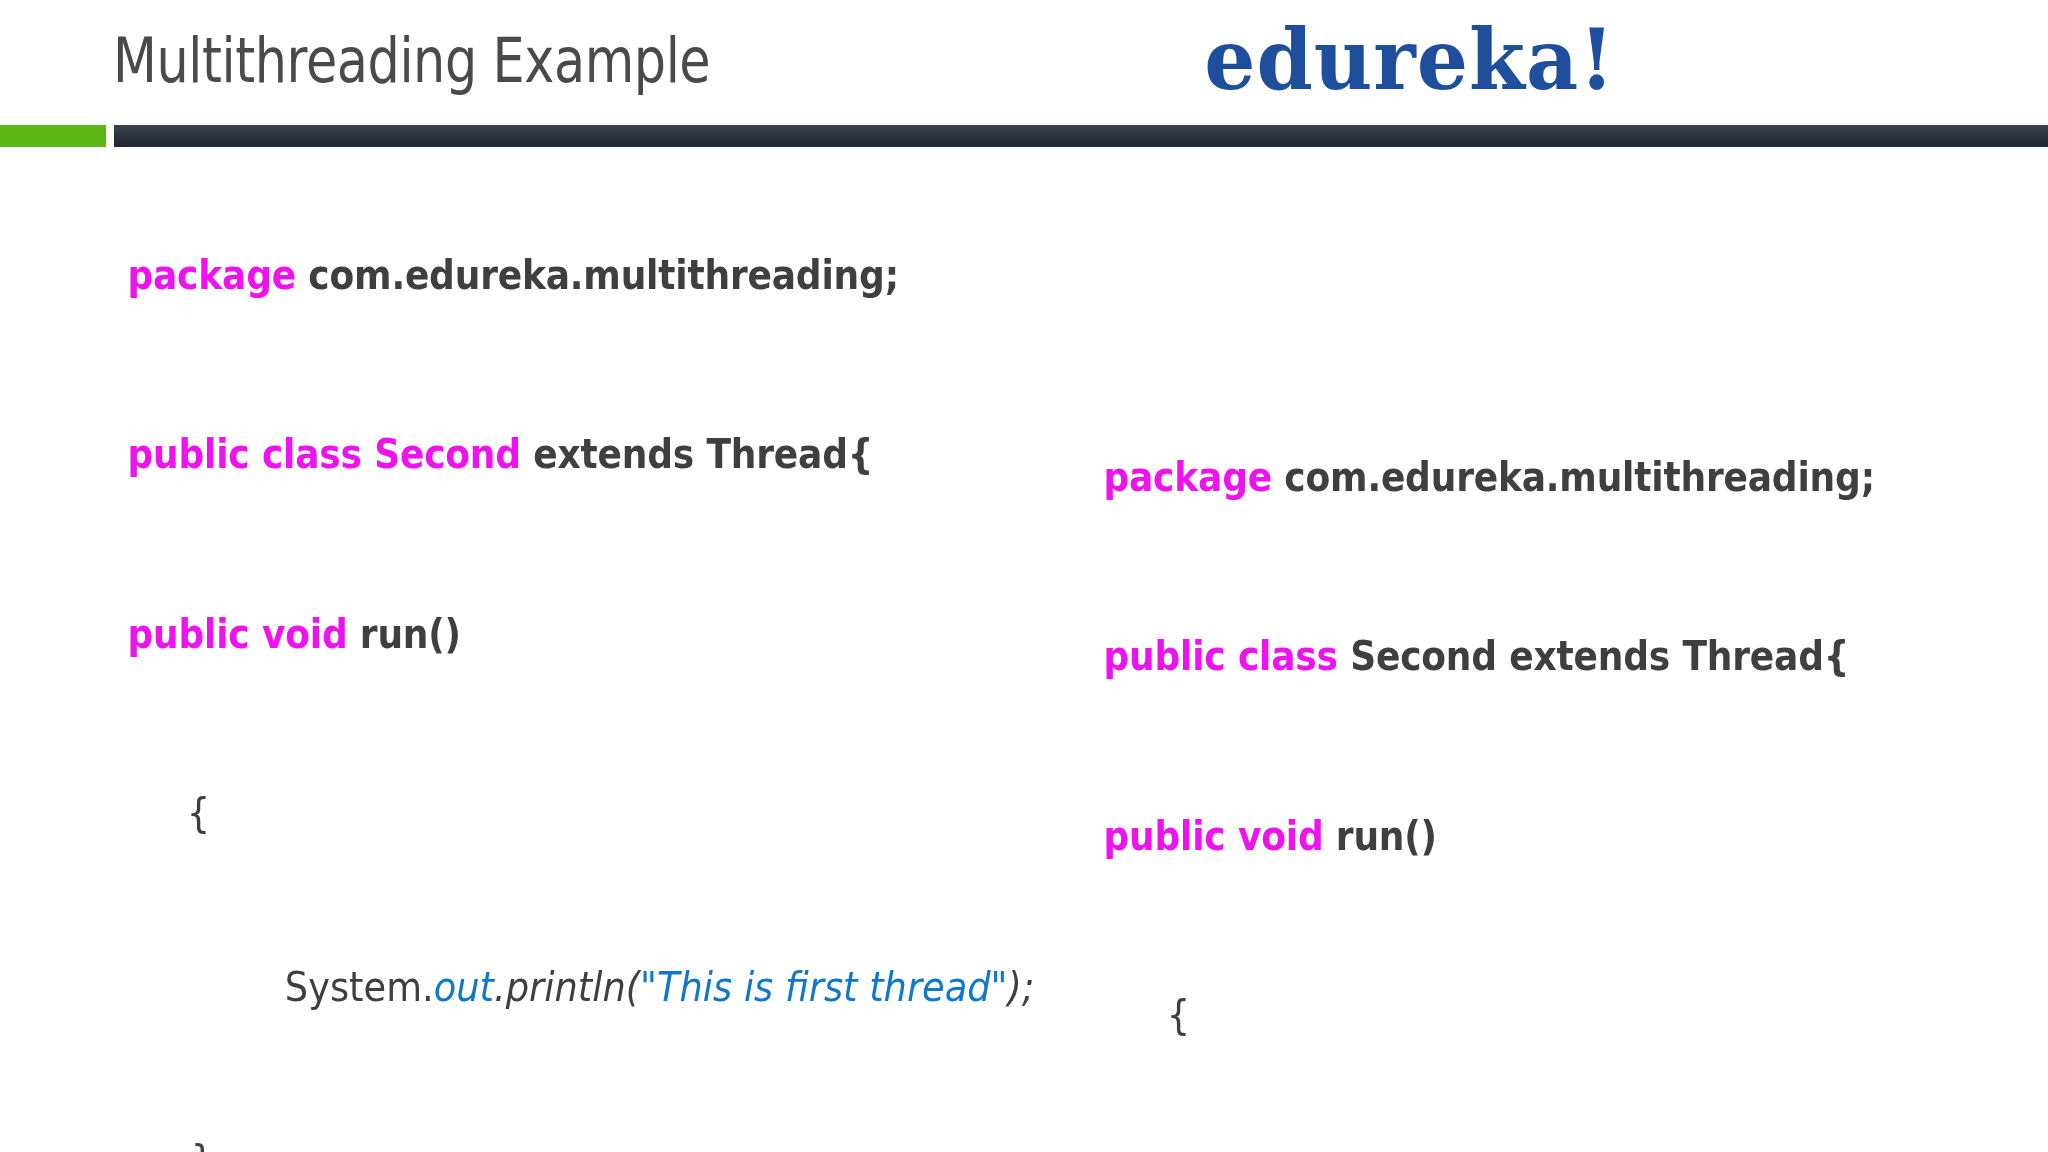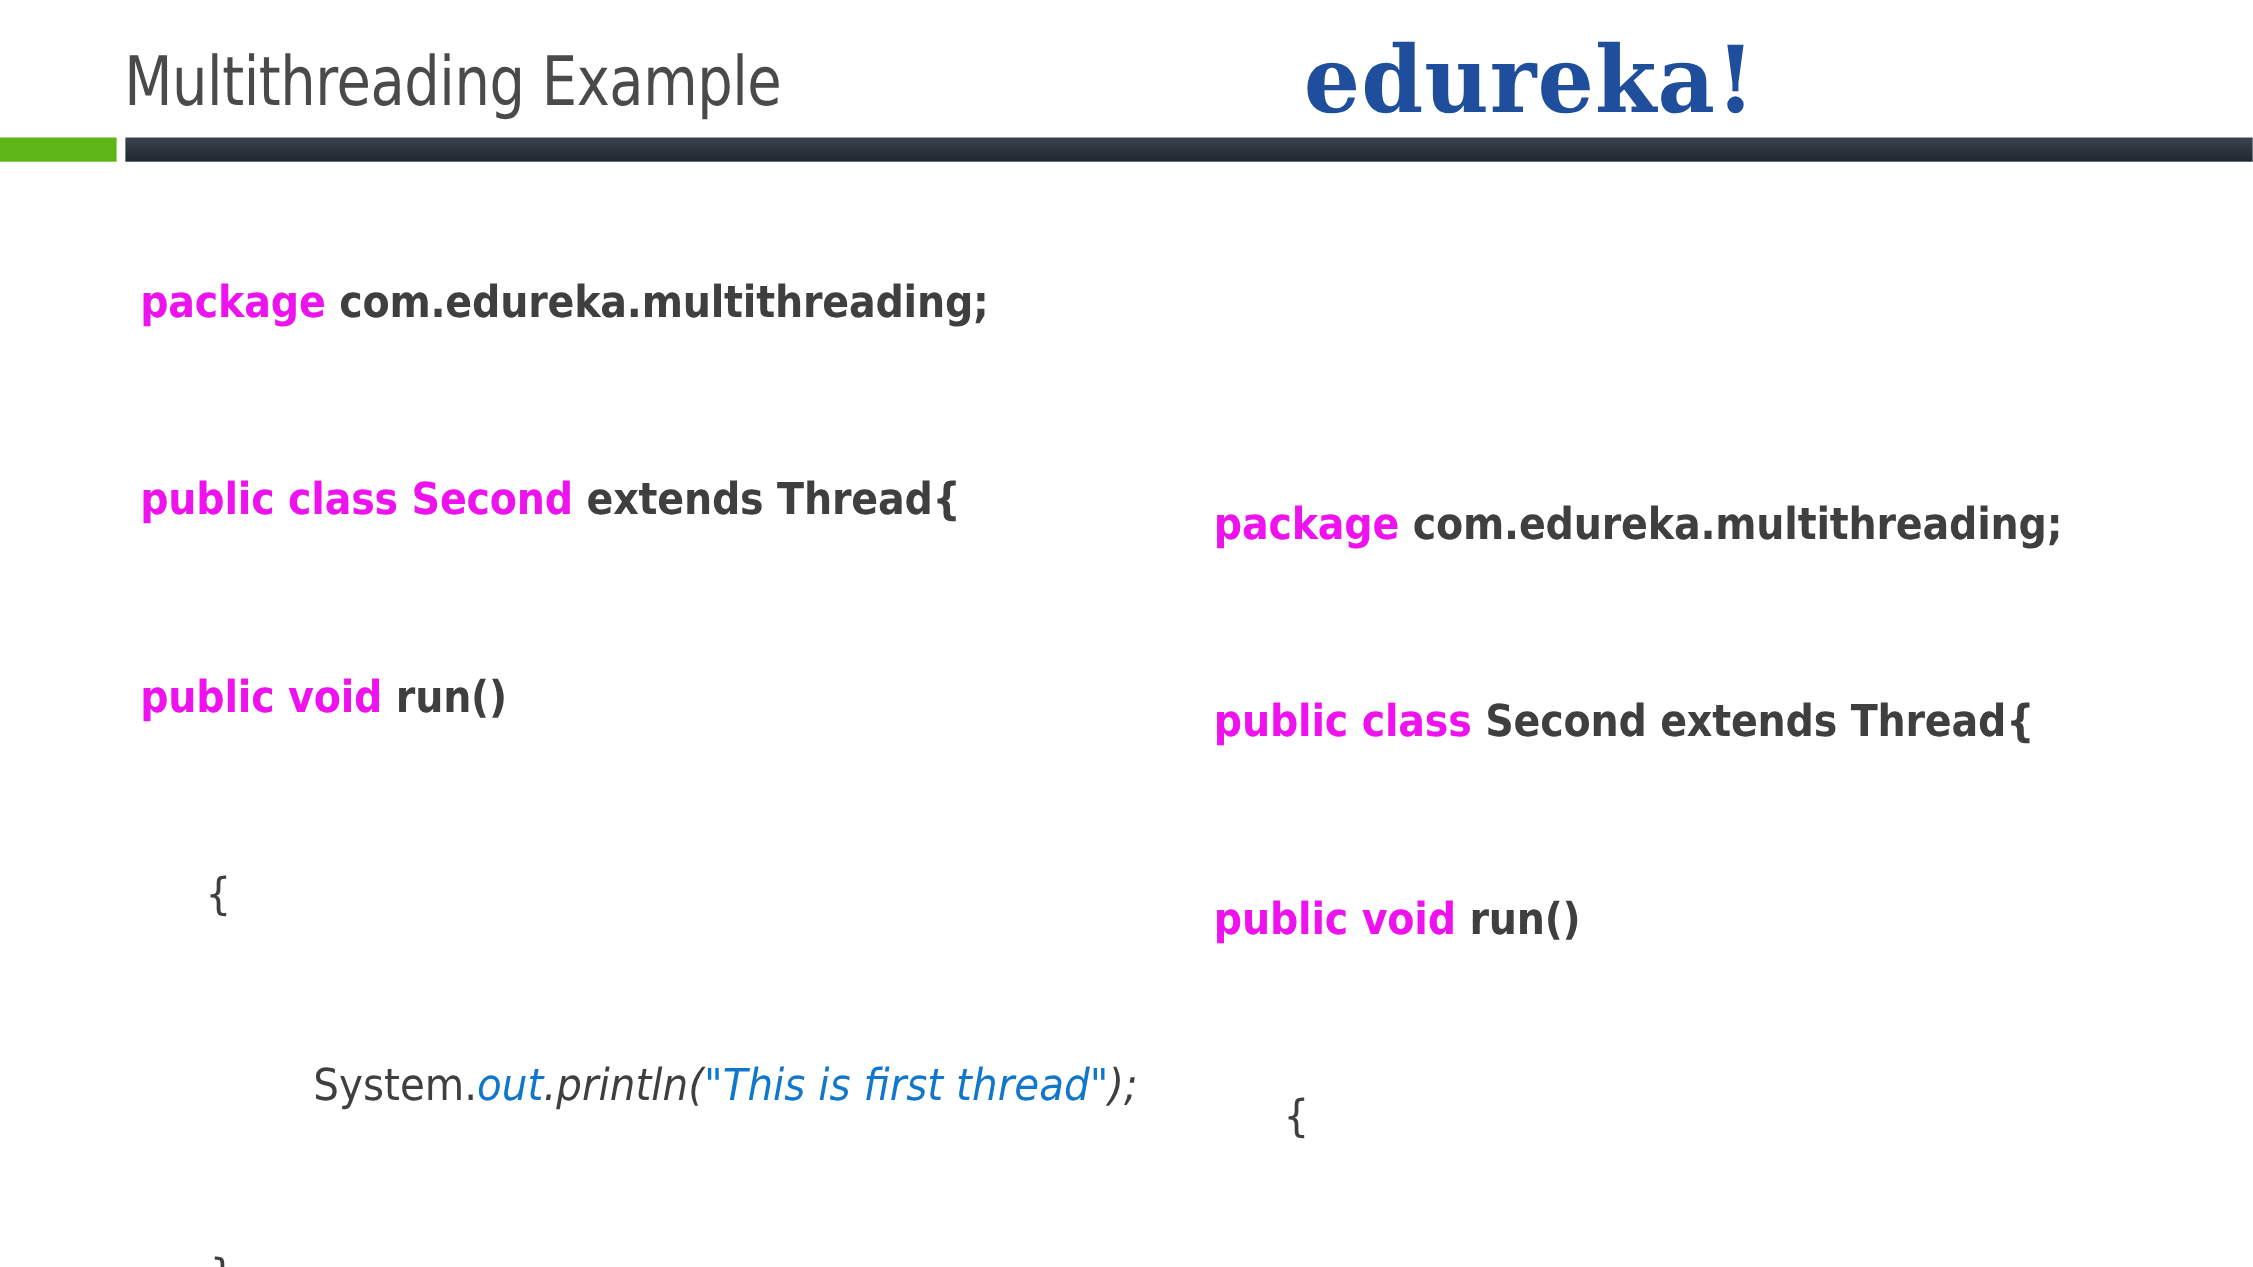--- a/index.html
+++ b/index.html
@@ -13,23 +13,24 @@
     position: relative;
     overflow: hidden;
     font-family: "Liberation Sans", sans-serif;
     background: #ffffff;
   }
 
   
   #slide-header {
     position: absolute;
     left: 0;
-    top: 13px;
+    top: 0;
     width: 1632px;
     height: 150px;
+    padding-left: 19px;
   }
 
   #page-title {
     position: absolute;
     left: 113px;
     top: 24px;
     font-family: "DejaVu Sans", sans-serif;
     font-size: 62px;
     font-weight: 400;
     color: #4a4a4a;

